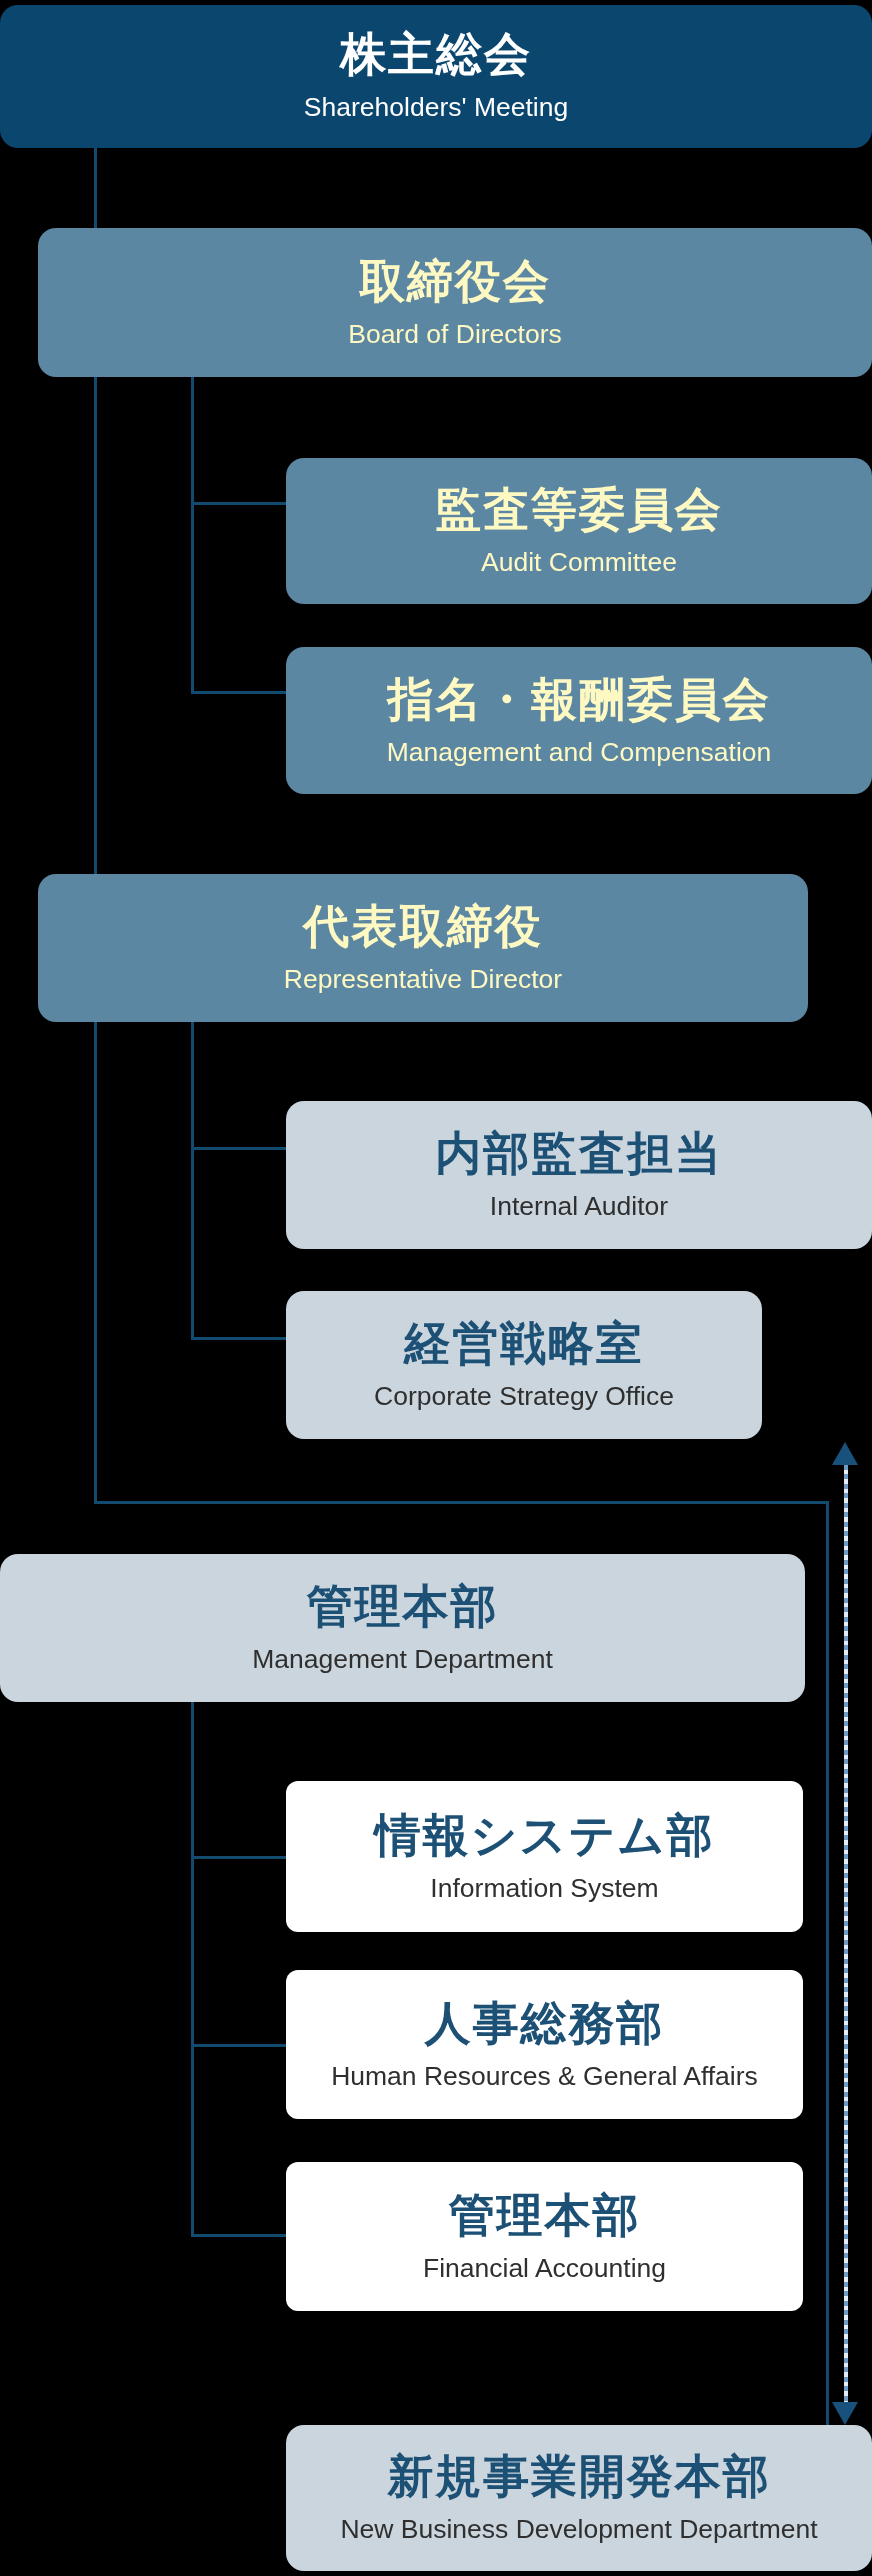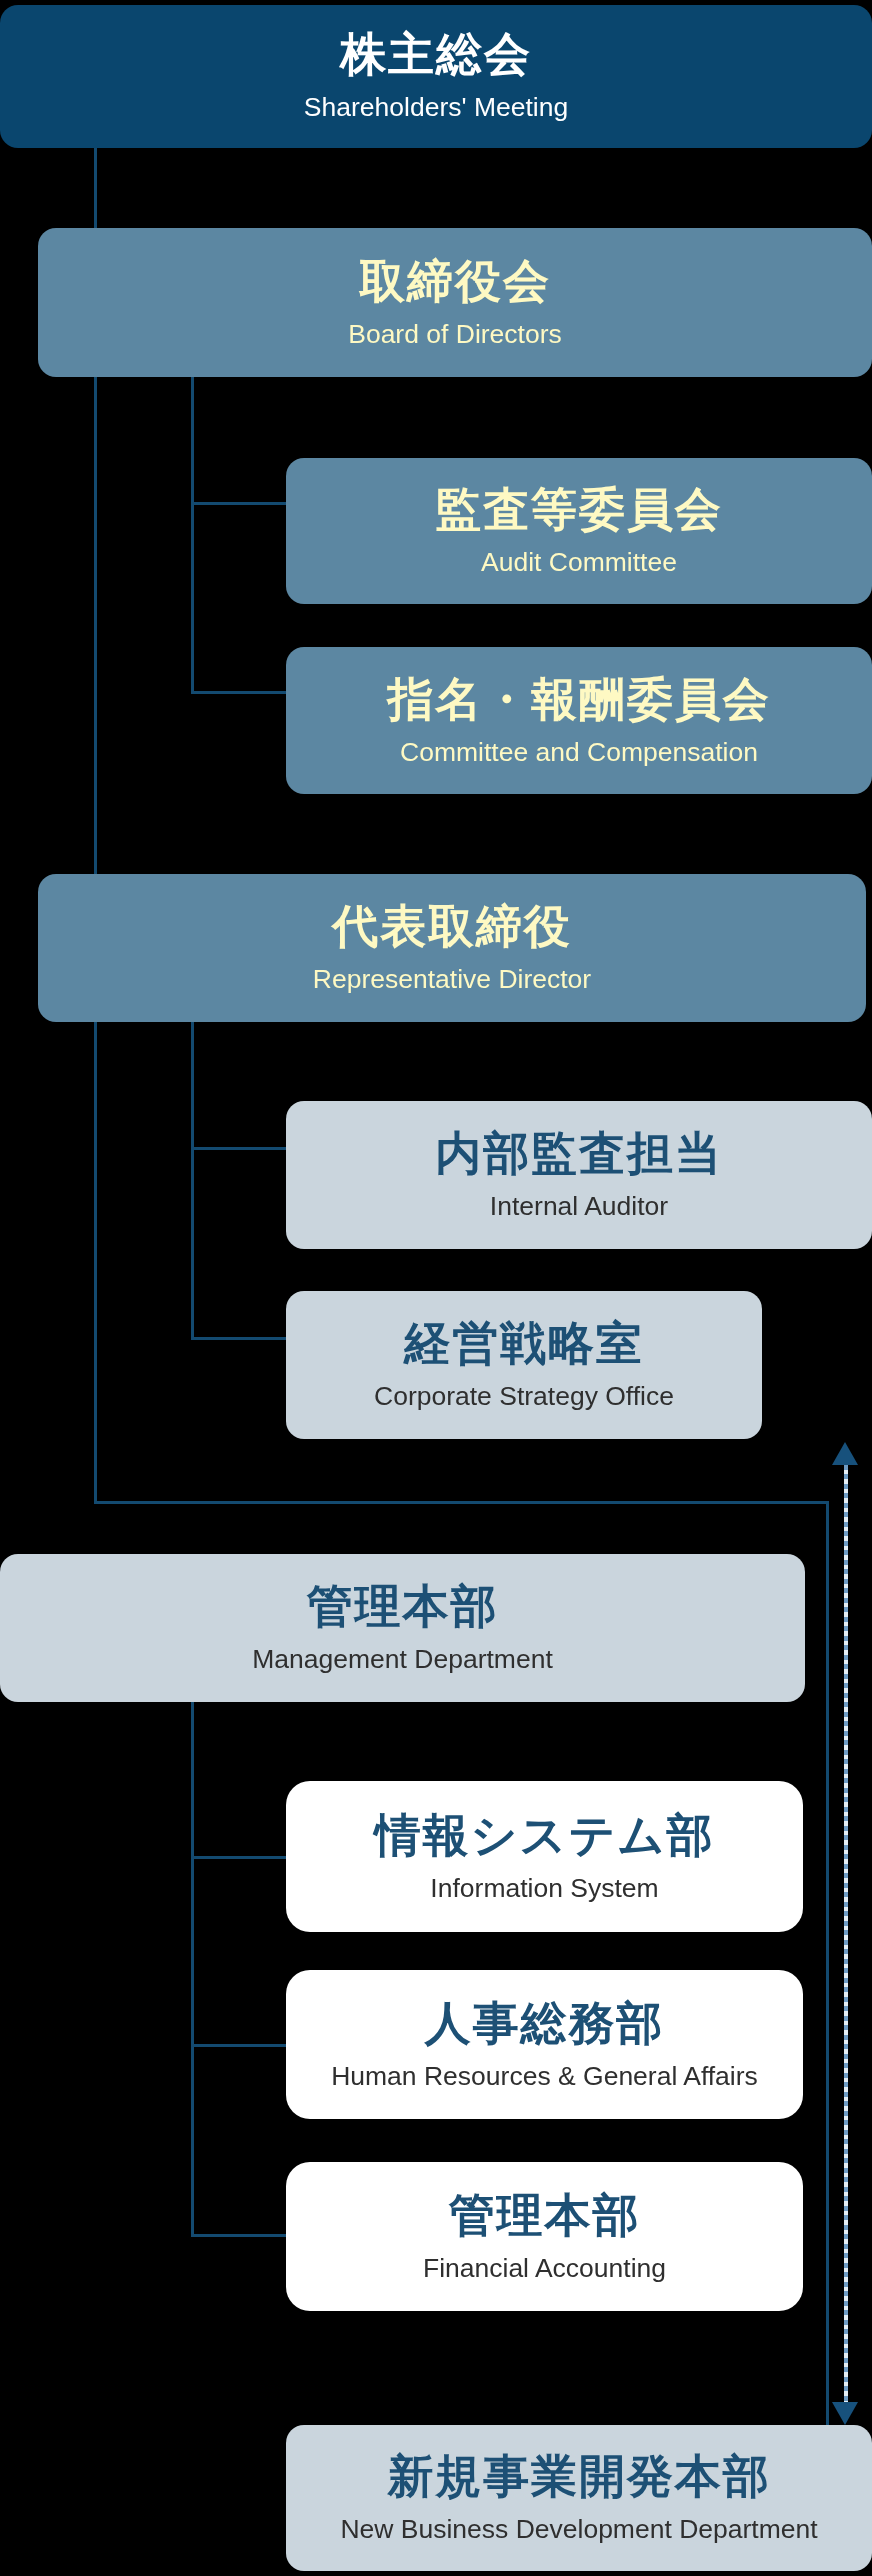--- a/index.html
+++ b/index.html
@@ -36,21 +36,21 @@
     line-height: 1;
     white-space: nowrap;
   }
   .node.navy  { background: var(--box-navy, #0a466e); }
   .node.navy .jp, .node.navy .en { color: #ffffff; }
   .node.slate { background: var(--box-slate, #5c87a2); }
   .node.slate .jp, .node.slate .en { color: #fef9c3; }
   .node.light { background: var(--box-light, #cad5dd); }
   .node.light .jp { color: var(--text-jp, #1d5075); }
   .node.light .en { color: var(--text-en, #2f2f2f); }
-  .node.white { background: var(--box-white, #ffffff); border-radius: 24px; }
+  .node.white { background: var(--box-white, #ffffff); border-radius: 12px; }
   .node.white .jp { color: var(--text-jp, #1d5075); }
   .node.white .en { color: var(--text-en, #2f2f2f); }
 
   .line {
     position: absolute;
     background: var(--line, #134a70);
     z-index: 1;
   }
   .dashed-v {
     position: absolute;
@@ -115,24 +115,24 @@
     <div class="en">Board of Directors</div>
   </div>
 
   <div class="node slate" style="left:286px; top:458px;  width:586px; height:146px;">
     <div class="jp">監査等委員会</div>
     <div class="en">Audit Committee</div>
   </div>
 
   <div class="node slate" style="left:286px; top:647px;  width:586px; height:147px;">
     <div class="jp">指名・報酬委員会</div>
-    <div class="en">Committee and Compensation</div>
+    <div class="en">Management and Compensation</div>
   </div>
 
-  <div class="node slate" style="left:38px;  top:874px;  width:828px; height:148px;">
+  <div class="node slate" style="left:38px;  top:874px;  width:770px; height:148px;">
     <div class="jp">代表取締役</div>
     <div class="en">Representative Director</div>
   </div>
 
   <div class="node light" style="left:286px; top:1101px; width:586px; height:148px;align-items:center;">
     <div class="jp">内部監査担当</div>
     <div class="en">Internal Auditor</div>
   </div>
 
   <div class="node light" style="left:286px; top:1291px; width:476px; height:148px;">

